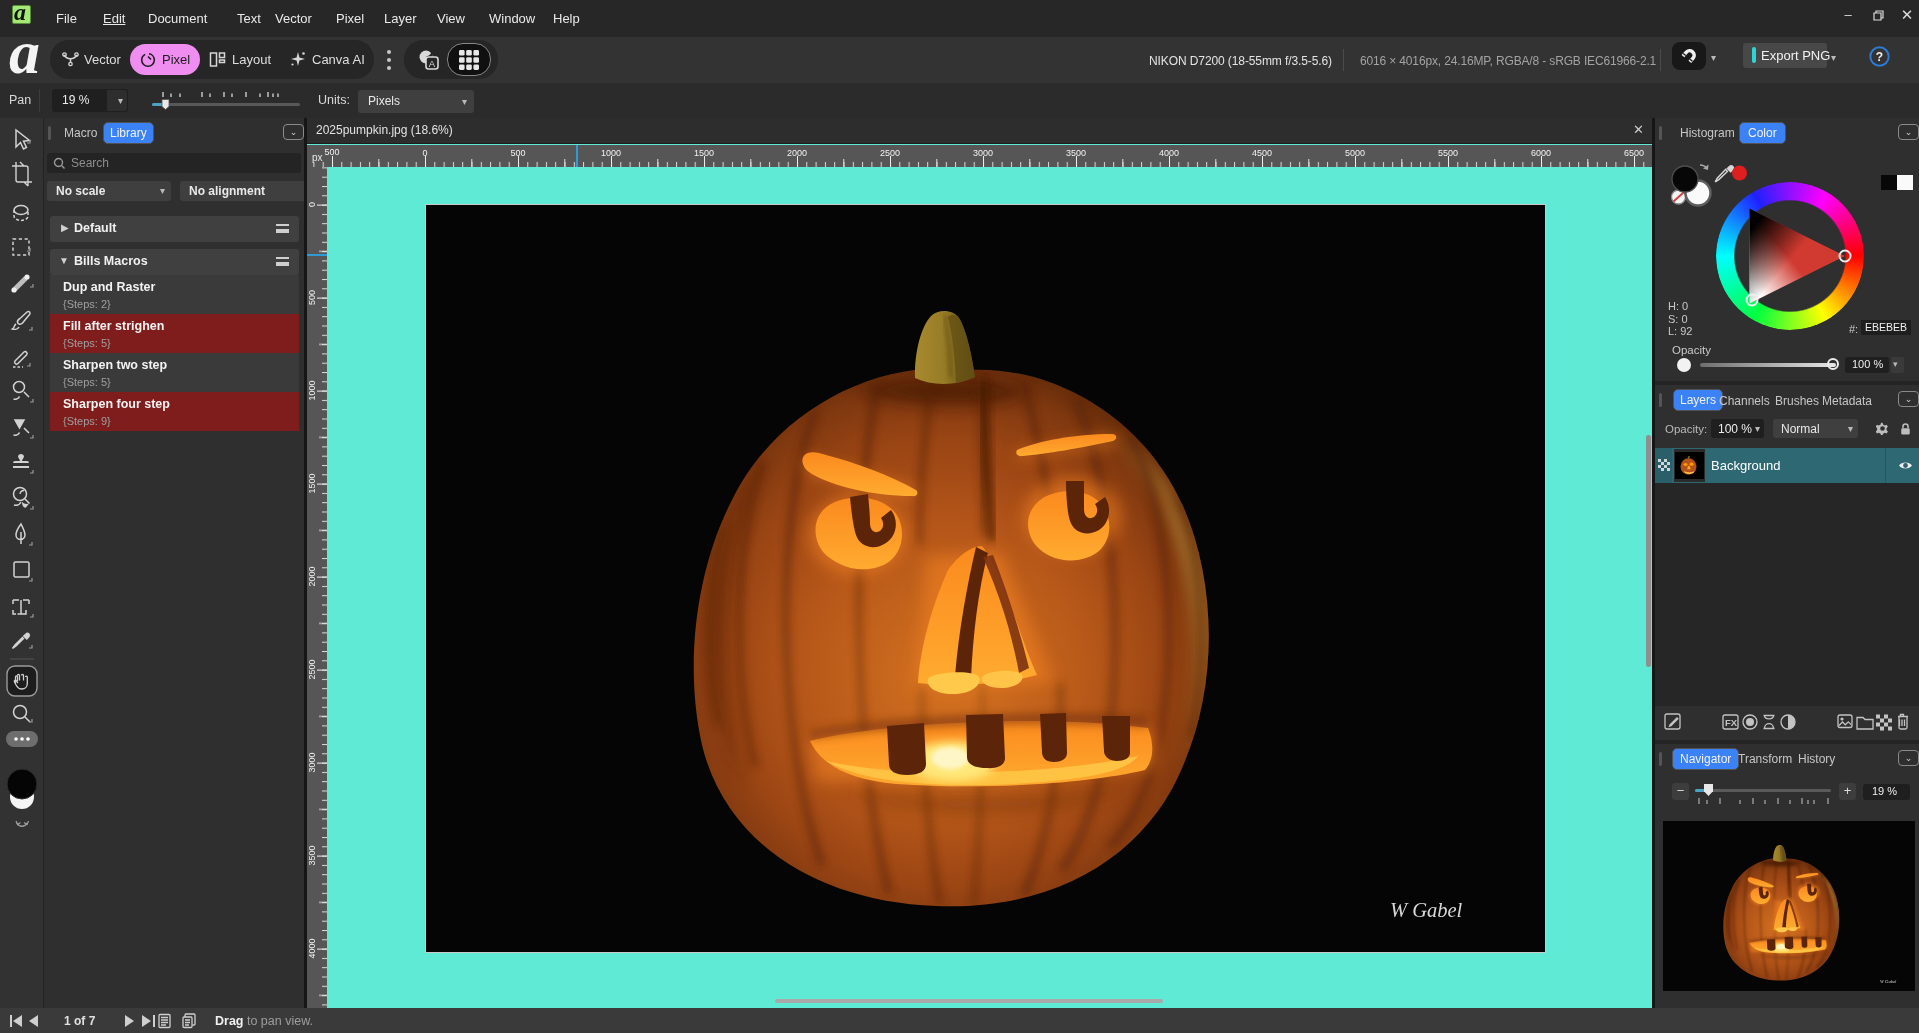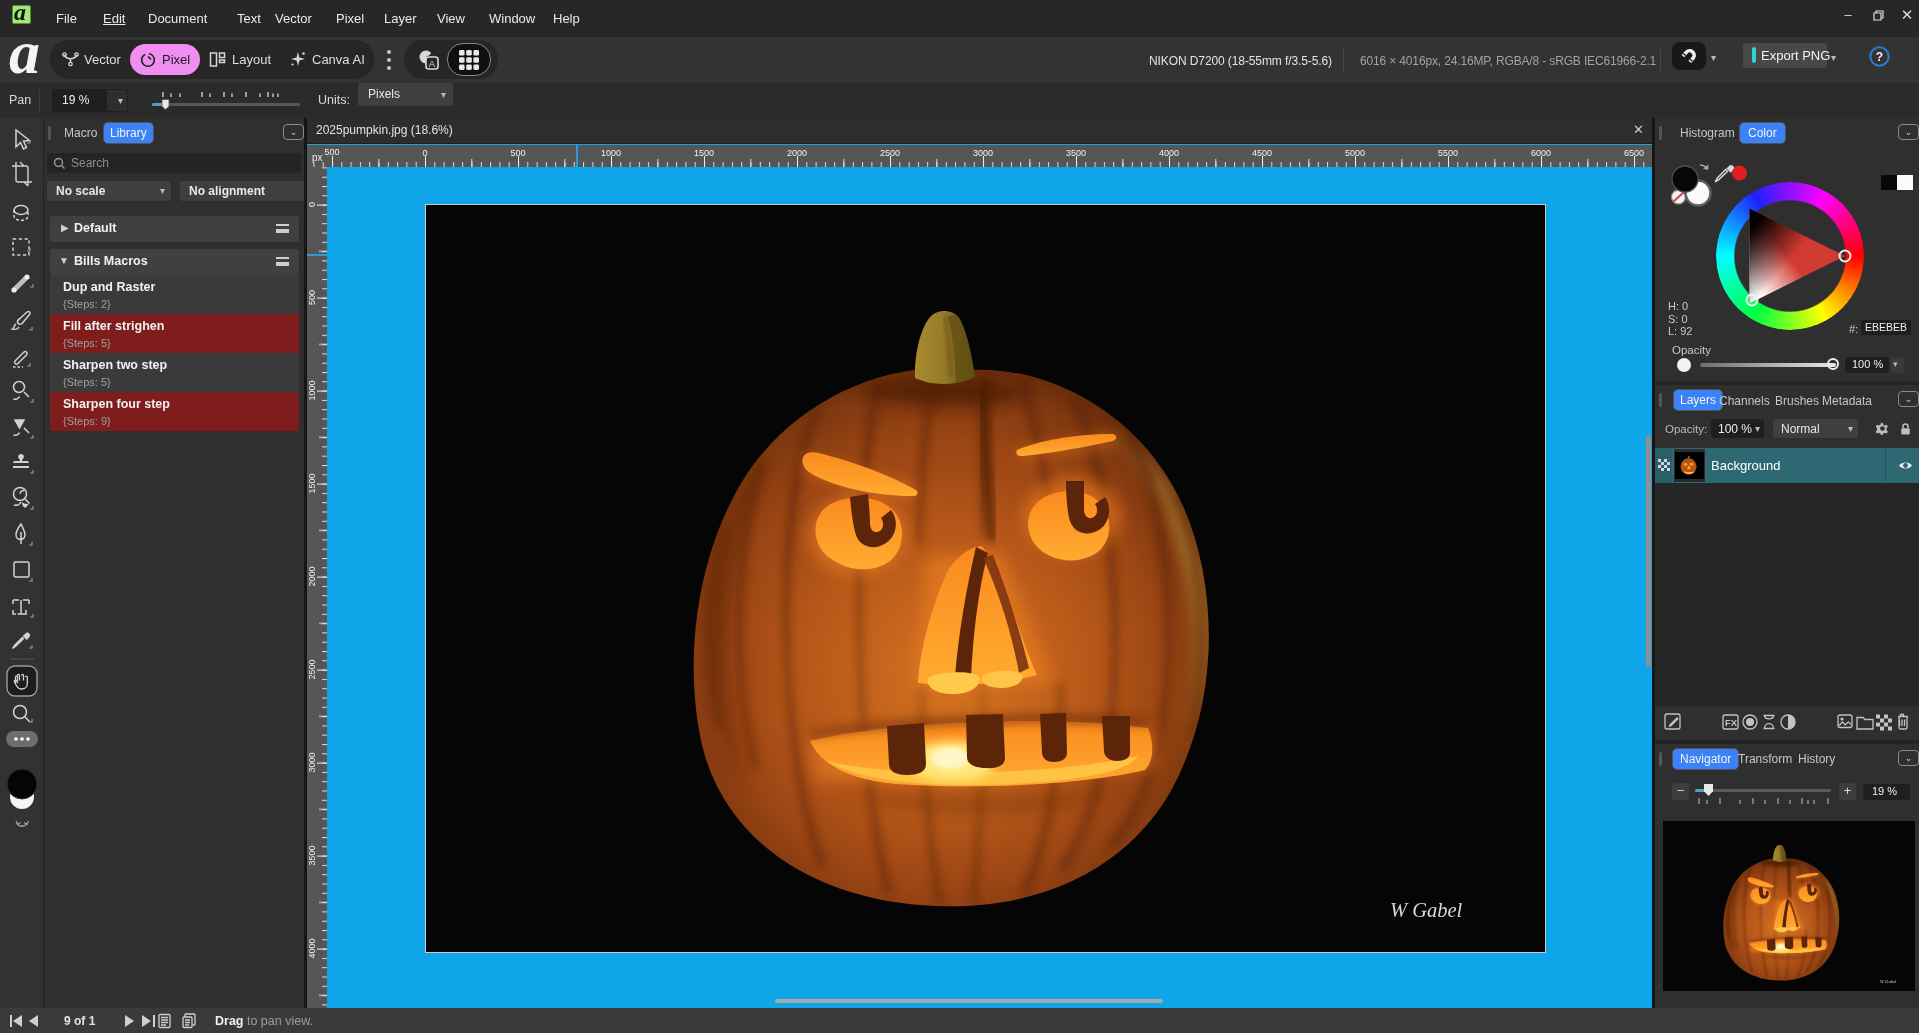--- a/index.html
+++ b/index.html
@@ -6,21 +6,21 @@
   html,body { width:1919px; height:1033px; overflow:hidden; background:#272727;
     font-family:"Liberation Sans", sans-serif; -webkit-font-smoothing:antialiased; }
   .abs { position:absolute; }
   
   #menubar { left:0; top:0; width:1919px; height:37px; background:#272727; }
   #toolbar { left:0; top:37px; width:1919px; height:46px; background:#333333; }
   #ctxbar  { left:0; top:83px; width:1919px; height:35px; background:#2b2b2b; }
   #toolscol{ left:0; top:118px; width:44px; height:890px; background:#323232; border-right:1px solid #222; }
   #leftpanel { left:44px; top:118px; width:260px; height:890px; background:#2f2f2f; }
   #lpdivider { left:304px; top:118px; width:3px; height:890px; background:#161616; }
-  #canvasarea { left:307px; top:118px; width:1345px; height:890px; background:#0ea5e9; }
+  #canvasarea { left:307px; top:118px; width:1345px; height:890px; background:#5eead4; }
   #rpdivider { left:1652px; top:118px; width:3px; height:890px; background:#161616; }
   #rightpanel { left:1655px; top:118px; width:264px; height:890px; background:#2f2f2f; }
   #statusbar { left:0; top:1008px; width:1919px; height:25px; background:#3a3a3a; }
 
   .menuitem { position:absolute; top:0; height:37px; line-height:37px; color:#e9e9e9; font-size:13px; }
   .wbtn { position:absolute; top:0; width:46px; height:30px; color:#dcdcdc; text-align:center; line-height:30px; font-size:13px; }
 
   .pill { position:absolute; background:#262626; border-radius:19px; }
   .tbtxt { color:#dedede; font-size:13px; }
   .sep-v { position:absolute; width:1px; background:#4a4a4a; }
@@ -175,21 +175,21 @@
         <line x1="110" y1="4.5" x2="110" y2="8"></line>
       <line x1="118" y1="3" x2="118" y2="8"></line>
         <line x1="123" y1="4.5" x2="123" y2="8"></line>
         <line x1="128" y1="4.5" x2="128" y2="8"></line>
     </g>
     <rect x="2" y="14" width="148" height="3" rx="1.5" fill="#585858"></rect>
     <rect x="2" y="14" width="12" height="3" rx="1.5" fill="#4aa3c4"></rect>
     <path d="M12 10.5 h7 v7 l-3.5 3 l-3.5 -3 z" fill="#e8e8e8" stroke="#555" stroke-width="0.8"></path>
   </svg>
   <div class="abs" style="left:318px;top:10px;color:#d9d9d9;font-size:12.5px;">Units:</div>
-  <div class="droplight" style="left:358px;top:0;width:95px;height:23px;text-align:right;">
+  <div class="droplight" style="left:358px;top:7px;width:116px;height:23px;text-align:right;">
     <span style="position:absolute;left:10px;top:4px;">Pixels</span>
     <div class="chev" style="right:7px;top:6px;">▾</div>
   </div>
 </div>
 <div id="toolscol" class="abs">
   <svg class="abs" style="left:0;top:0;" width="44" height="890" viewBox="0 0 44 890">
     <g stroke="#d2d2d2" stroke-width="1.5" fill="none">
 
       <path d="M16 12 l0 17 l4.5 -4.5 l3 6.5 l3 -1.5 l-3 -6.3 l6 -0.7 z"></path>
 
@@ -693,21 +693,21 @@
 </div>
 <div id="statusbar" class="abs">
   <svg class="abs" style="left:8px;top:6px;" width="150" height="14" viewBox="0 0 150 14">
     <g fill="#cfcfcf">
       <path d="M2 1 v12 h2 v-12 z M14 1 l-9 6 l9 6 z"></path>
       <path d="M30 1 l-9 6 l9 6 z"></path>
       <path d="M117 1 l9 6 l-9 6 z"></path>
       <path d="M134 1 l9 6 l-9 6 z M145 1 v12 h2 v-12 z"></path>
     </g>
   </svg>
-  <div class="abs" style="left:64px;top:6px;color:#e0e0e0;font-size:12px;font-weight:bold;">9 of 1</div>
+  <div class="abs" style="left:64px;top:6px;color:#e0e0e0;font-size:12px;font-weight:bold;">1 of 7</div>
   <svg class="abs" style="left:157px;top:5px;" width="44" height="16" viewBox="0 0 44 16">
     <g fill="none" stroke="#cfcfcf" stroke-width="1.3">
       <rect x="2" y="1.5" width="11" height="13" rx="1"></rect>
         <path d="M4 4.5 h7 M4 7 h7 M4 9.5 h7 M4 12 h5"></path>
       <rect x="26" y="4" width="9" height="10.5" rx="1"></rect>
         <path d="M28 4 v-2 a1 1 0 0 1 1 -1 h8 a1 1 0 0 1 1 1 v9 a1 1 0 0 1 -1 1 h-1.5"></path>
         <path d="M28 7 h5 M28 9.5 h5 M28 12 h4"></path>
     </g>
   </svg>
   <div class="abs" style="left:215px;top:6px;font-size:12.5px;color:#9d9d9d;"><b style="color:#f0f0f0;">Drag</b> to pan view.</div>

